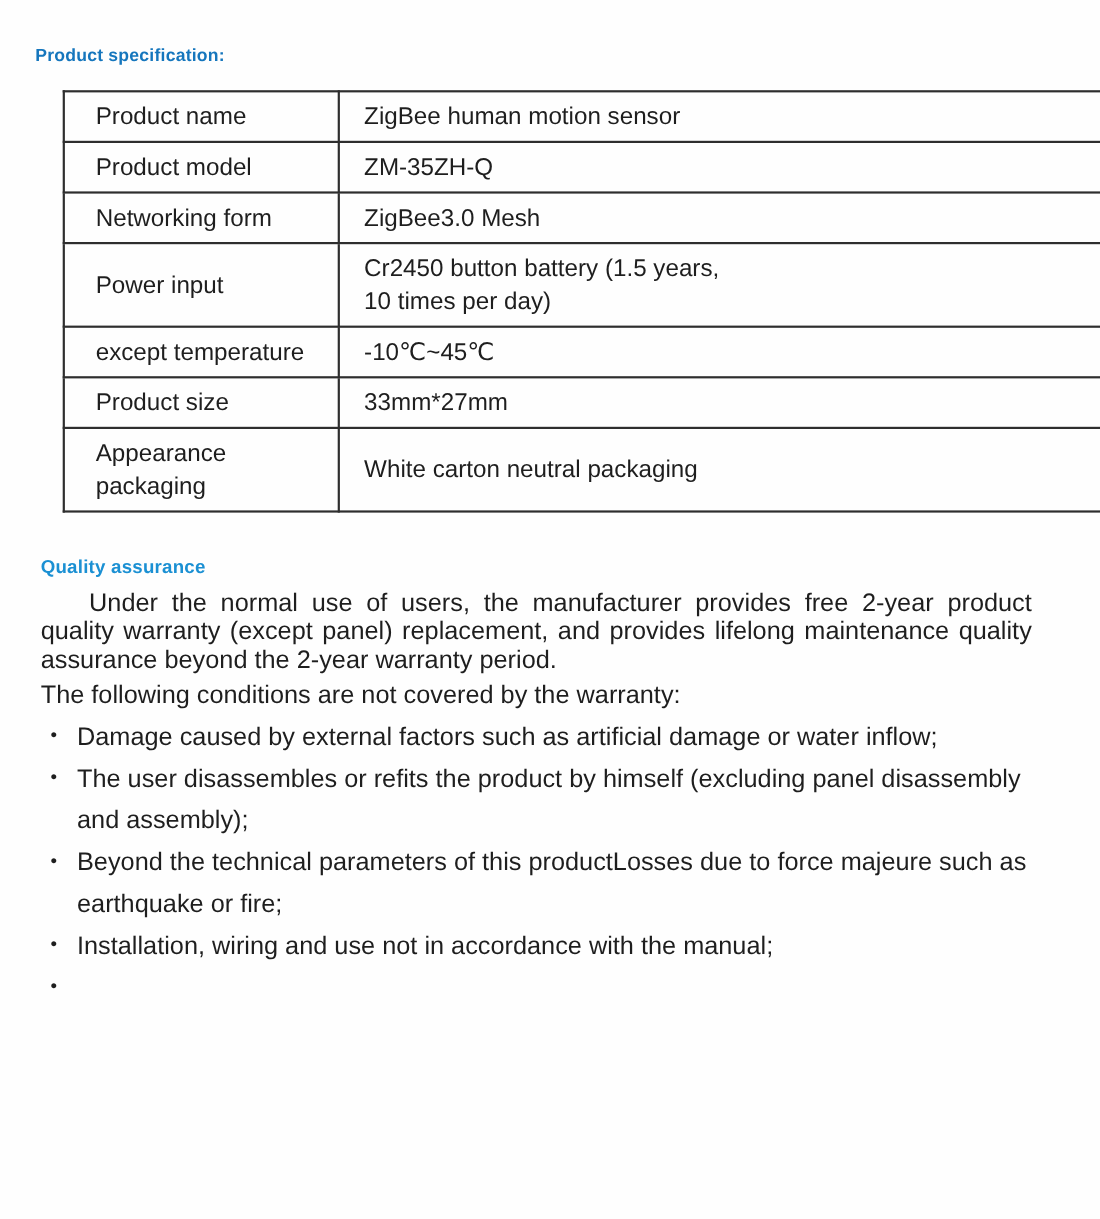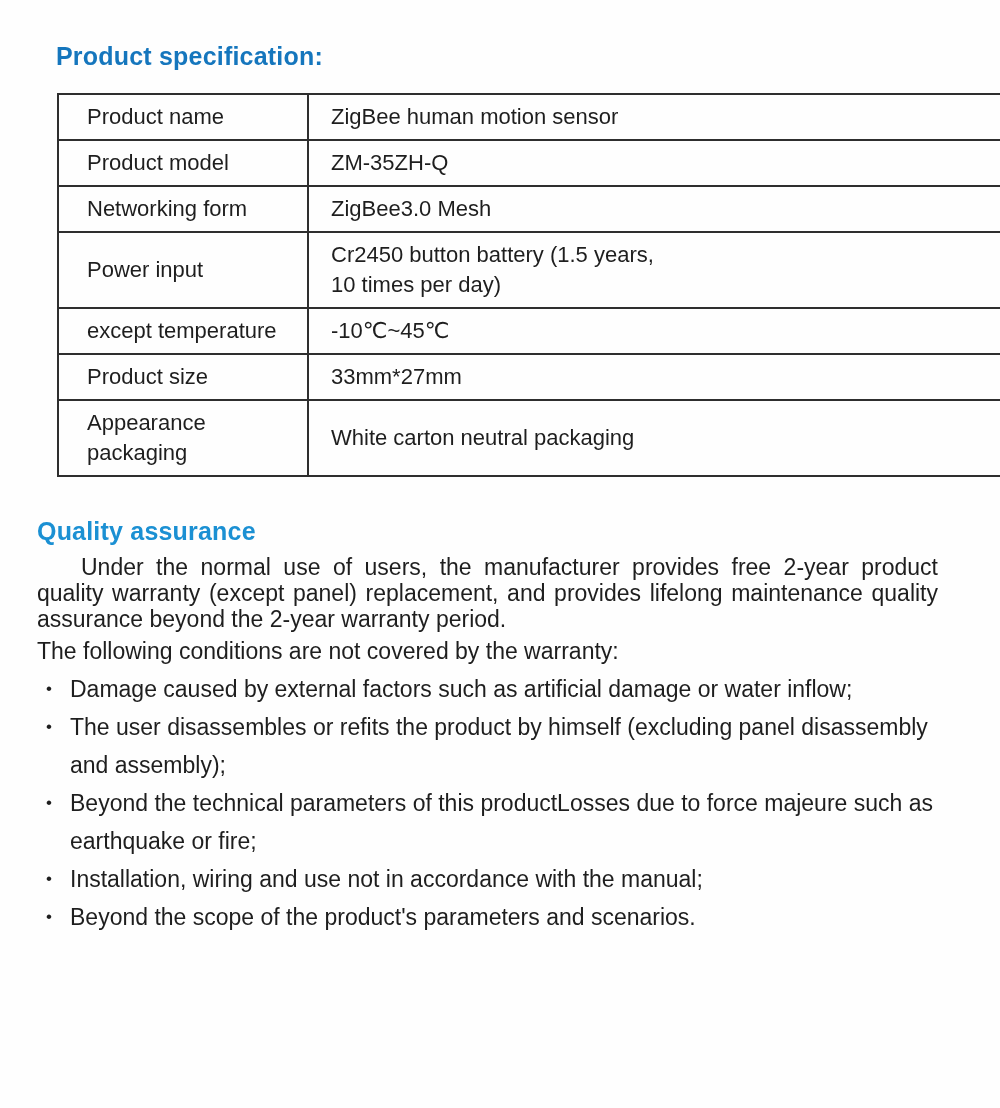--- a/index.html
+++ b/index.html
@@ -10,22 +10,22 @@
     color: #1e1e1e;
   }
   .page {
     position: relative;
     width: 1000px;
     height: 1108px;
     background: #fefefe;
     overflow: hidden;
   }
   .spec-heading {
-    margin: 42px 0 0 56px;
-    font-size: 25px;
+    margin: 42px 0 0 32px;
+    font-size: 16px;
     font-weight: bold;
     color: #1576bd;
     letter-spacing: 0.2px;
   }
   table.spec-table {
     margin: 22px 0 0 57px;
     width: 994px;
     border-collapse: collapse;
     table-layout: fixed;
   }
@@ -39,21 +39,21 @@
   table.spec-table td.label-cell {
     width: 250px;
     padding: 7px 4px 7px 28px;
   }
   table.spec-table td.value-cell {
     padding: 7px 10px 7px 22px;
     margin-left: 42px;
   }
   .qa-heading {
     margin: 40px 0 8px 37px;
-    font-size: 25px;
+    font-size: 17px;
     font-weight: bold;
     color: #1b90d3;
     letter-spacing: 0.2px;
   }
   .qa-para-1 {
     margin: 0 62px 0 37px;
     font-size: 23px;
     line-height: 26px;
     text-align: justify;
     text-indent: 44px;
@@ -141,17 +141,16 @@
     <li>
       <span class="marker">•</span>
       <span>Beyond the technical parameters of this productLosses due to force majeure such as earthquake or fire;</span>
     </li>
     <li>
       <span class="marker">•</span>
       <span>Installation, wiring and use not in accordance with the manual;</span>
     </li>
     <li>
       <span class="marker">•</span>
-      <span>Beyond the scope of the product's parameters and scenarios.</span>
     </li>
   </ul>
 
 </div>
 
 </body></html>

